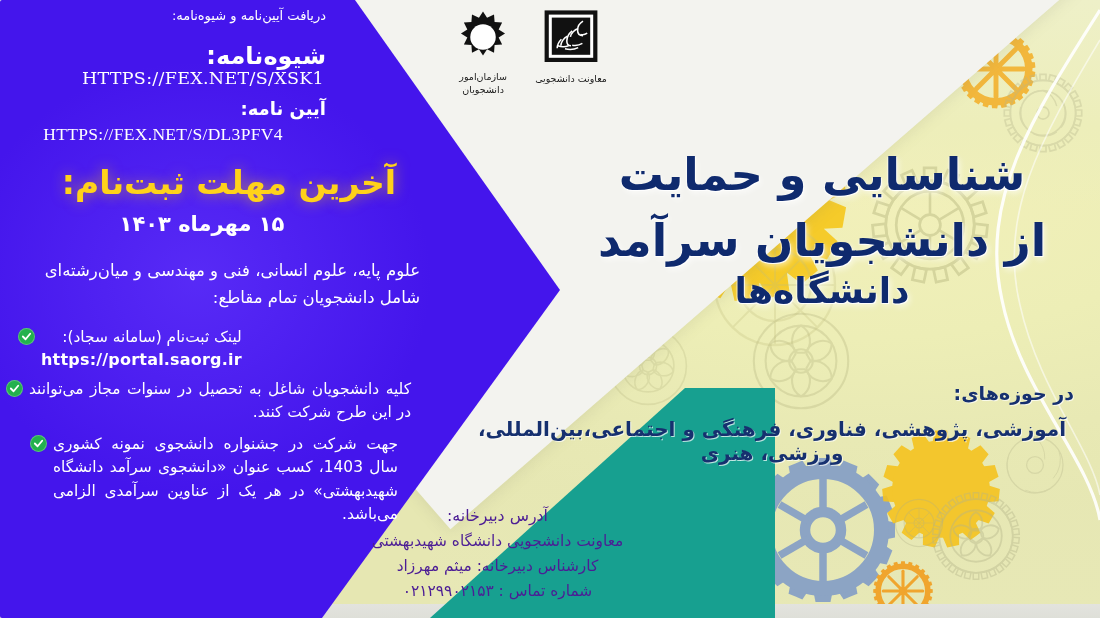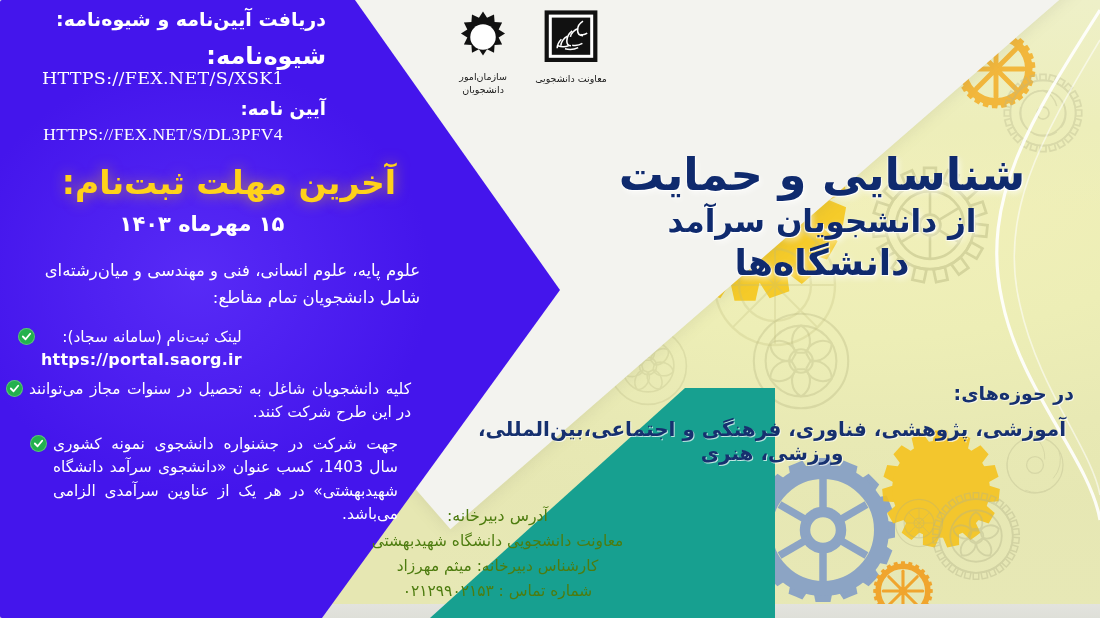--- a/index.html
+++ b/index.html
@@ -74,26 +74,26 @@
   .logo-caption{
     font-size:9.5px;color:#1a1a1a;margin-top:5px;line-height:1.35;
     text-align:center;white-space:nowrap;
   }
 
   
   .pz{position:absolute;direction:rtl;text-align:right;color:#fff;}
 
   .p-head{
     left:0;top:8px;width:326px;
-    font-size:19px;font-weight:bold;color:#fff;
+    font-size:13px;font-weight:normal;color:#fff;
     letter-spacing:.2px;
   }
   .p-sub1{left:0;top:42px;width:326px;font-size:24px;font-weight:bold;}
   .p-url1{left:0;top:68px;width:326px;font-size:17.5px;font-family:"DejaVu Serif","Liberation Serif",serif;
-          letter-spacing:.3px;text-align:center;}
+          letter-spacing:.3px;text-align:center;padding-left:40px;}
   .p-sub2{left:0;top:98px;width:326px;font-size:18px;font-weight:bold;}
   .p-url2{left:0;top:124px;width:326px;font-size:17.5px;font-family:Liberation Serif, serif;
           letter-spacing:.3px;text-align:center;}
 
   .p-deadline{
     left:0;top:163px;width:404px;
     font-size:33px;font-weight:bold;color:#ffd21a;
     text-shadow:0 0 14px rgba(255,200,0,.55);
     text-align:center;
     padding-left:27px;
@@ -121,39 +121,39 @@
   .chk{
     flex:0 0 auto;width:17px;height:17px;border-radius:50%;
     background:#23b14d;display:inline-flex;align-items:center;justify-content:center;
     margin-top:2px;box-shadow:0 0 0 1px rgba(255,255,255,.25) inset;
   }
   .chk svg{width:11px;height:11px;}
 
   
   .t-txt{
     position:absolute;left:300px;bottom:14px;width:395px;
-    direction:rtl;text-align:center;color:#4d7c0f;
+    direction:rtl;text-align:center;color:#4c1d95;
     font-size:15.4px;line-height:1.62;
   }
   .t-title{font-size:15.8px;margin-bottom:1px;}
   .t-phone{direction:rtl;letter-spacing:.4px;}
 
   
   .hero{
     position:absolute;right:18px;top:150px;width:520px;
     direction:rtl;text-align:center;
     color:#0f2a6e;font-weight:bold;
     line-height:1.12;
     text-shadow:
        1px 1px 0 rgba(255,255,255,.85),
       -1px 1px 0 rgba(255,255,255,.55),
        2px 3px 6px rgba(255,255,255,.65);
   }
   .hero-l1{font-size:45px;letter-spacing:1px;}
-  .hero-l2{font-size:31px;letter-spacing:1px;margin-top:4px;}
+  .hero-l2{font-size:45px;letter-spacing:1px;margin-top:16px;}
   .hero-l3{font-size:36px;letter-spacing:1px;margin-top:4px;}
 
   .fields{
     position:absolute;right:18px;top:382px;width:620px;
     direction:rtl;text-align:center;color:#16306f;font-weight:bold;
     text-shadow:1px 1px 0 rgba(255,255,255,.7);
   }
   .fields-label{font-size:19px;text-align:right;padding-right:8px;}
   .fields-list{font-size:20px;margin-top:13px;}
 </style>

